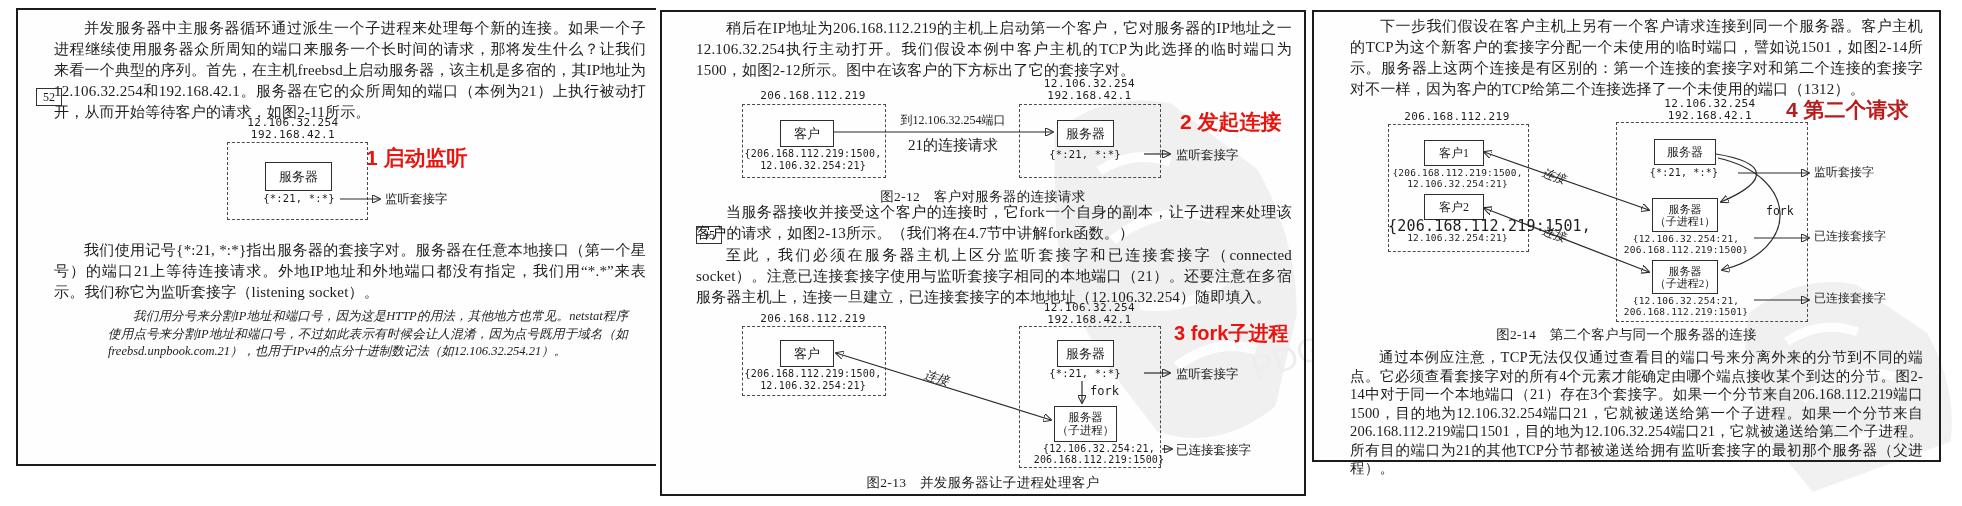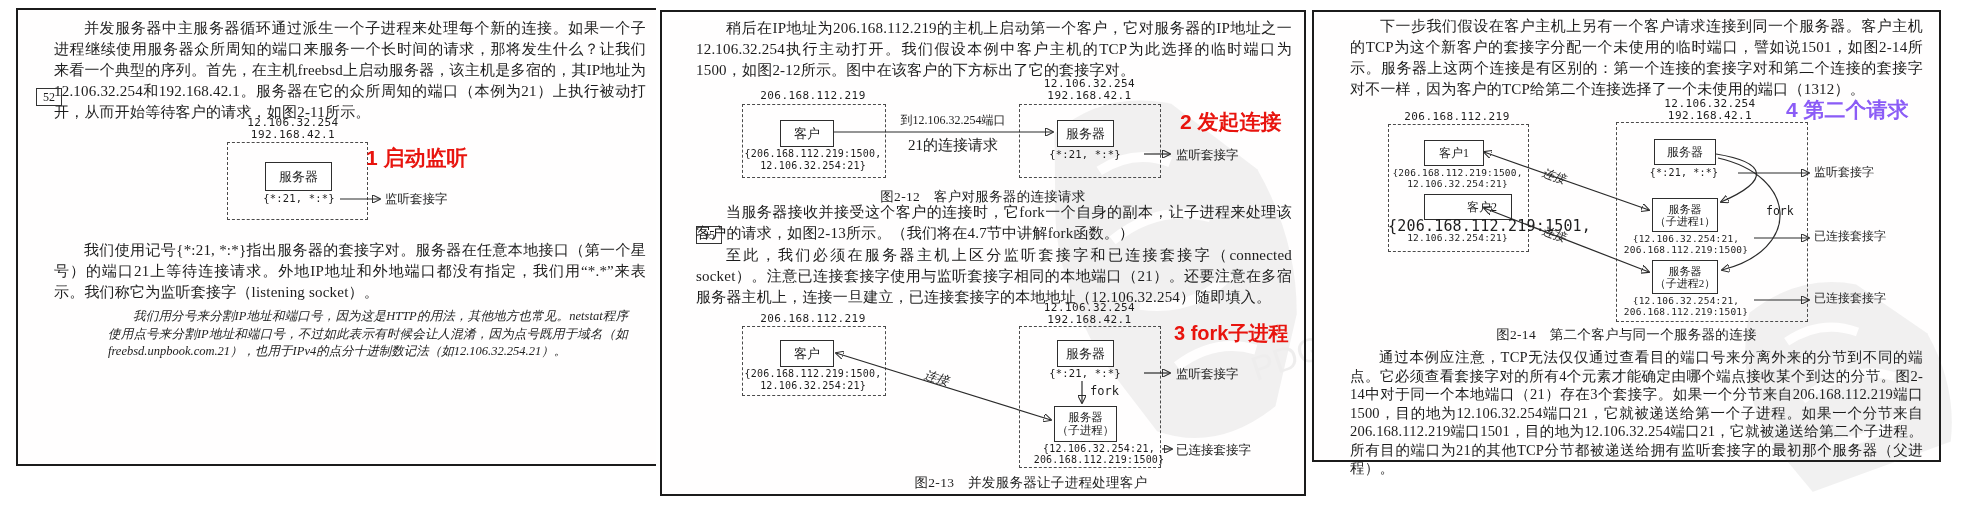--- a/index.html
+++ b/index.html
@@ -107,21 +107,21 @@
   <div class="forklbl" style="left:428px;top:372px;">fork</div>
   <div class="solidbox two" style="left:392px;top:394px;width:61px;height:34px;">
     <span>服务器</span>
     <span>（子进程）</span>
   </div>
   <div class="socktxt" style="left:357px;width:160px;top:431px;">{12.106.32.254:21,</div>
   <div class="socktxt" style="left:357px;width:160px;top:442px;">206.168.112.219:1500}</div>
   <div class="figlabel" style="left:514px;top:430px;">已连接套接字</div>
   <div class="connectlbl" style="left:262px;top:358px;transform:rotate(17deg);">连接</div>
   <div class="redann" style="left: 512px; top: 308px; font-size: 20px; color: rgb(232, 20, 14);">3 fork子进程</div>
-  <div class="caption" style="top:462px;padding-left:48px;">图2-13　并发服务器让子进程处理客户</div>
+  <div class="caption" style="top:462px;">图2-13　并发服务器让子进程处理客户</div>
 
   <svg class="arrows">
     <defs>
       <marker id="mM" viewBox="0 0 10 10" refX="9" refY="5" markerWidth="7" markerHeight="7" orient="auto-start-reverse">
         <path d="M0,0L10,5L0,10z" fill="#2a2a2a" stroke="none"></path>
       </marker>
     </defs>
 
     <line x1="172" y1="120" x2="391" y2="120" marker-end="url(#mM)"></line>
     <line x1="482" y1="142" x2="508" y2="142" marker-end="url(#mM)"></line>
@@ -136,30 +136,30 @@
 <div class="page" id="page-right">
 
   <div class="stamp" style="left:430px;top:250px;width:210px;height:210px;opacity:.08;transform:rotate(-20deg);">
     <svg width="210" height="210">
       <path d="M30,20 q60,-20 110,10 l50,70 q10,60 -15,110 l-45,20 q-60,15 -100,-15 l-25,-70 q-10,-70 25,-125 z" fill="#555"></path>
       <path d="M55,60 q40,-10 70,15 M50,120 q55,-20 95,10 M60,170 q45,15 85,-5" stroke="#fff" stroke-width="9" fill="none"></path>
     </svg>
   </div>
 
   <div class="para" style="left:36px;width:573px;top:4px;">下一步我们假设在客户主机上另有一个客户请求连接到同一个服务器。客户主机的TCP为这个新客户的套接字分配一个未使用的临时端口，譬如说1501，如图2-14所示。服务器上这两个连接是有区别的：第一个连接的套接字对和第二个连接的套接字对不一样，因为客户的TCP给第二个连接选择了一个未使用的端口（1312）。</div>
-  <div class="redann" style="left: 472px; top: 84px; color: #8b5cf6;">4 第二个请求</div>
+  <div class="redann" style="left: 472px; top: 84px; color: #b91c1c;">4 第二个请求</div>
 
   <div class="iplabel" style="left:326px;width:140px;top:86px;">12.106.32.254</div>
   <div class="iplabel" style="left:326px;width:140px;top:98px;">192.168.42.1</div>
   <div class="iplabel" style="left:73px;width:140px;top:99px;">206.168.112.219</div>
   <div class="dashedbox" style="left:74px;top:112px;width:139px;height:126px;"></div>
   <div class="solidbox" style="left:110px;top:128px;width:58px;height:24px;font-size:12px;">客户1</div>
   <div class="socktxt" style="left:74px;width:139px;top:155px;font-size:9.5px;line-height:11px;">{206.168.112.219:1500,</div>
   <div class="socktxt" style="left:74px;width:139px;top:166px;font-size:9.5px;line-height:11px;">12.106.32.254:21}</div>
-  <div class="solidbox" style="left:110px;top:182px;width:58px;height:24px;font-size:12px;padding-left:28px;">客户2</div>
+  <div class="solidbox" style="left:110px;top:182px;width:58px;height:24px;font-size:12px;">客户2</div>
   <div class="socktxt" style="left:74px;width:139px;top:209px;font-size:15px;line-height:11px;">{206.168.112.219:1501,</div>
   <div class="socktxt" style="left:74px;width:139px;top:220px;font-size:9.5px;line-height:11px;">12.106.32.254:21}</div>
 
   <div class="dashedbox" style="left:302px;top:110px;width:190px;height:198px;"></div>
   <div class="solidbox" style="left:340px;top:127px;width:60px;height:24px;font-size:12px;">服务器</div>
   <div class="socktxt" style="left:320px;width:100px;top:155px;">{*:21, *:*}</div>
   <div class="solidbox two" style="left:338px;top:186px;width:64px;height:32px;font-size:11px;line-height:12.5px;">
     <span>服务器</span>
     <span>（子进程1）</span>
   </div>

